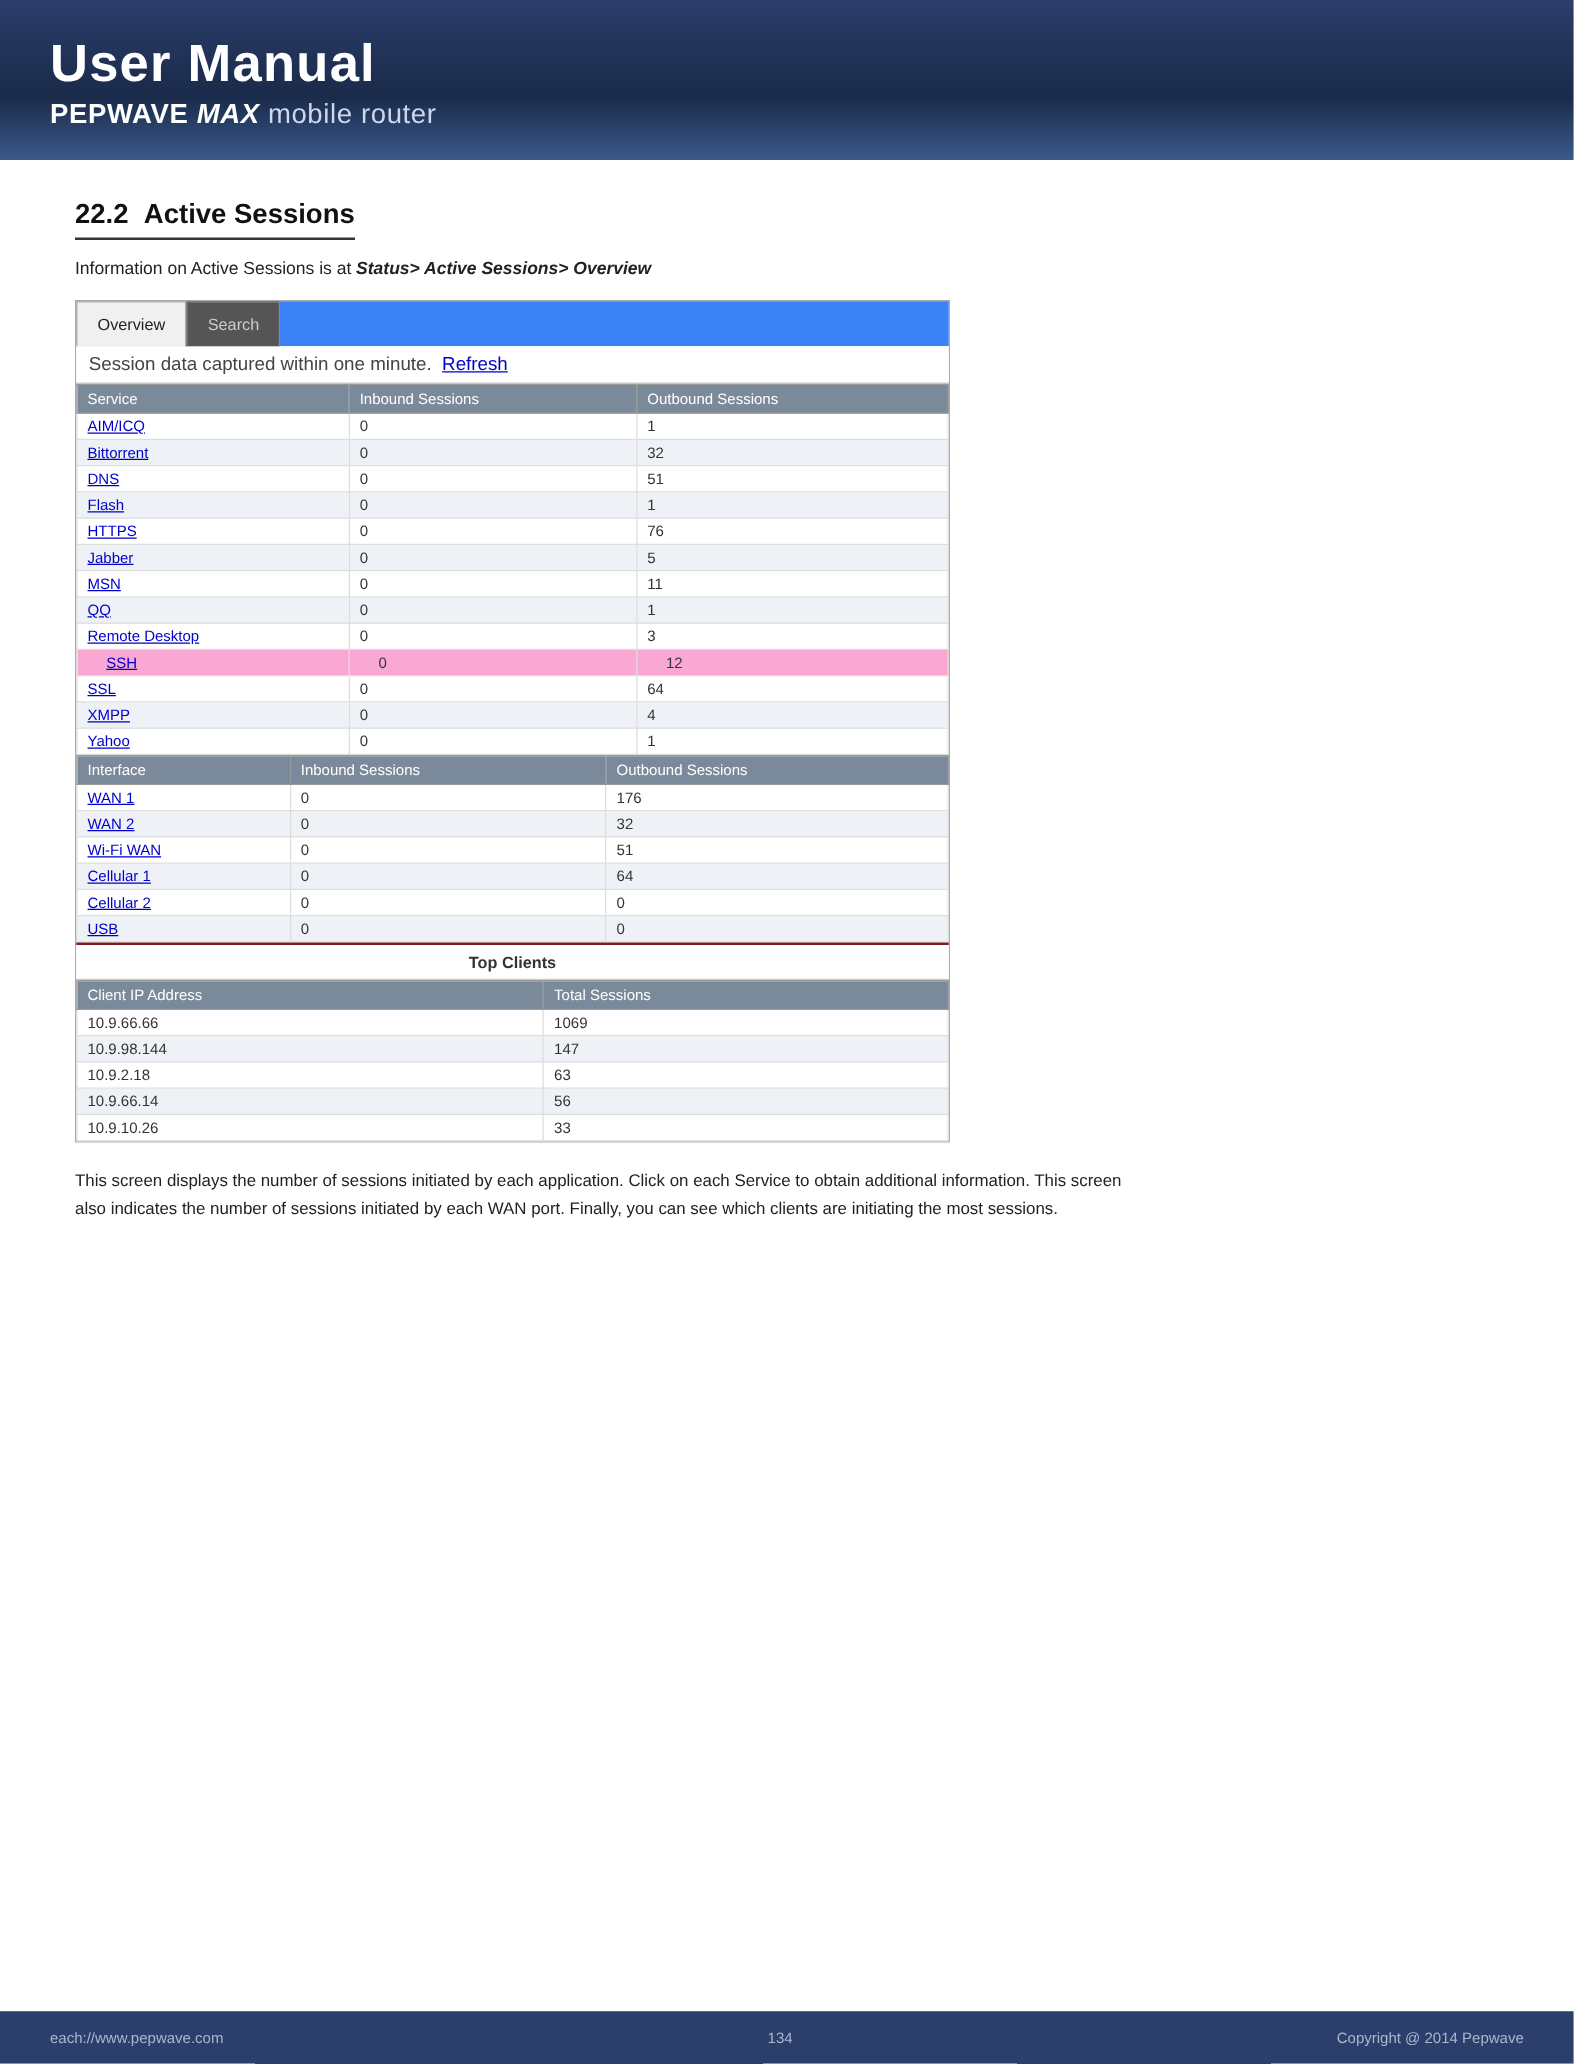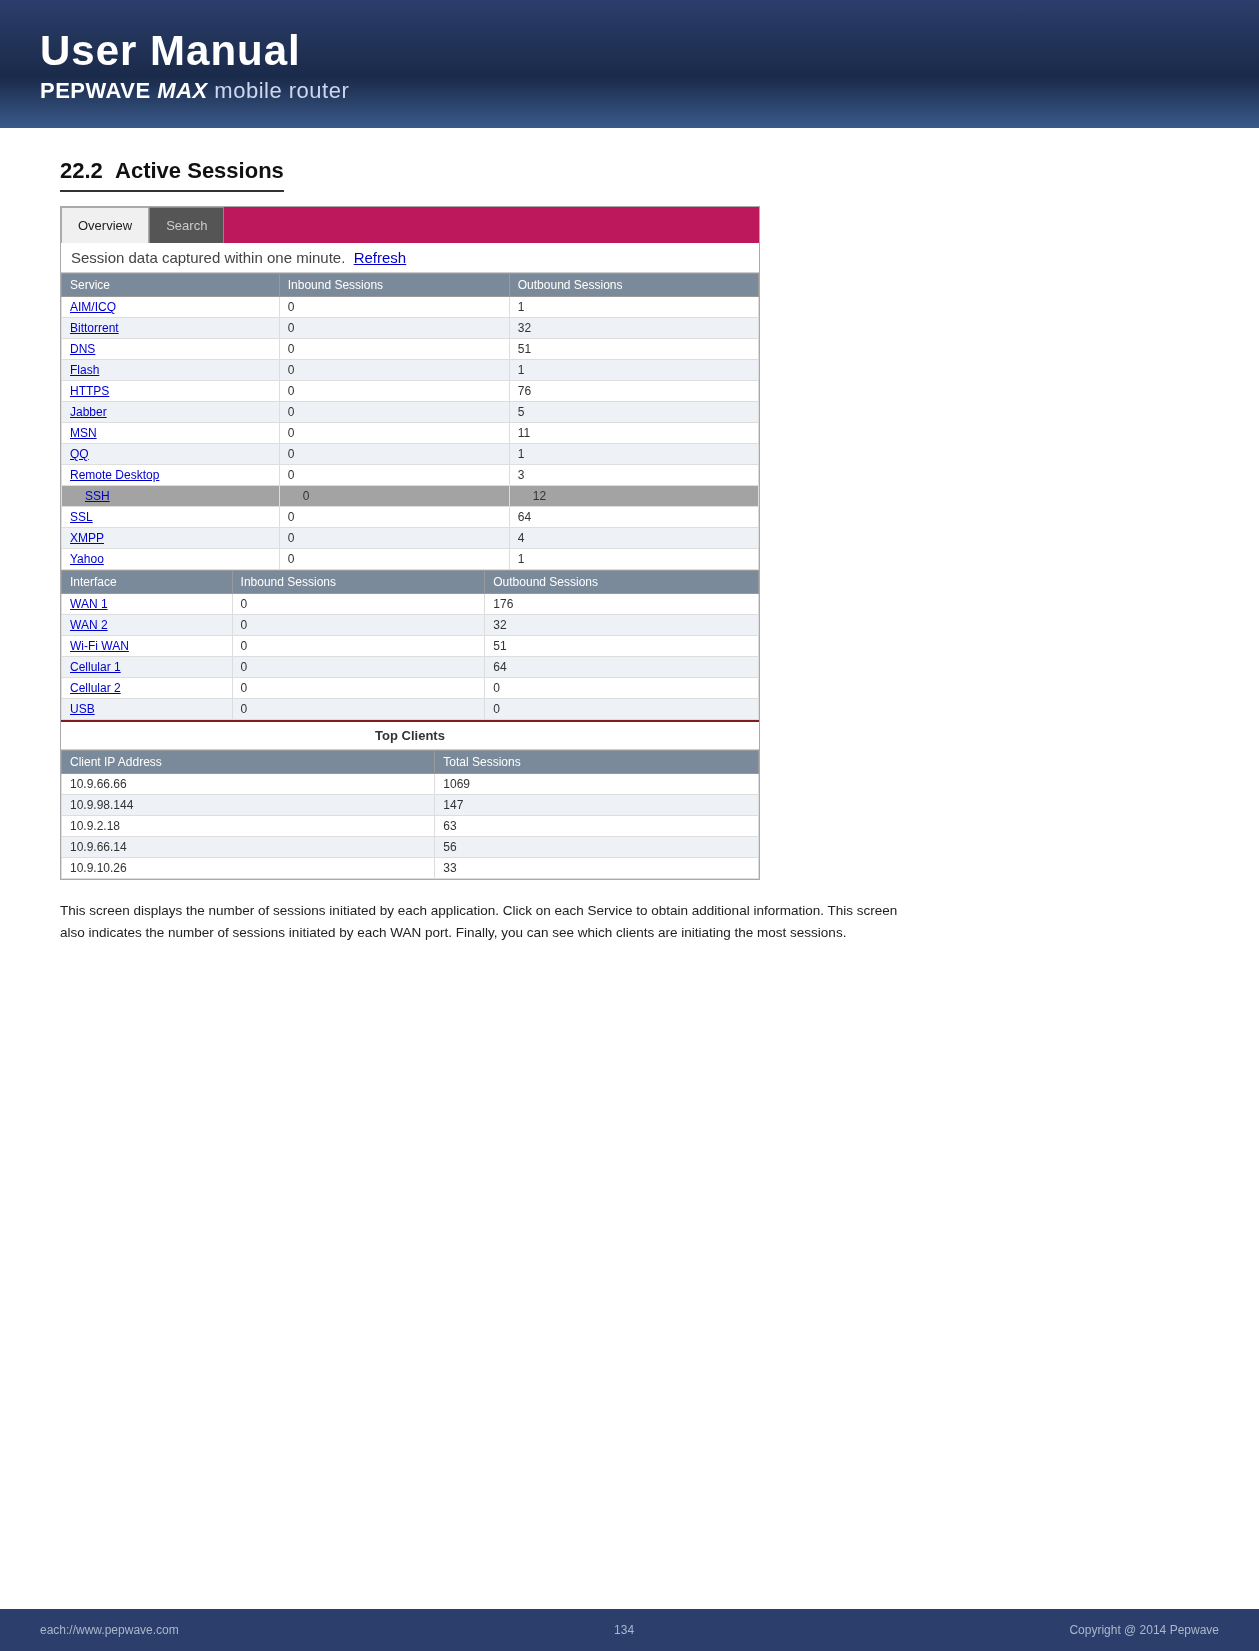--- a/index.html
+++ b/index.html
@@ -72,21 +72,21 @@
     
     .ui-panel {
       border: 1px solid #aaa;
       margin-bottom: 18px;
       width: 700px;
     }
 
     
     .tabs-bar {
       display: flex;
-      background: #be185d;
+      background: #3b82f6;
       align-items: stretch;
       height: 36px;
     }
     .tab {
       padding: 6px 16px;
       font-size: 13px;
       cursor: pointer;
       display: flex;
       align-items: center;
       border: 1px solid #888;
@@ -137,21 +137,21 @@
       border: 1px solid #ddd;
       color: #333;
     }
     .data-table tr:nth-child(odd) td {
       background: #fff;
     }
     .data-table tr:nth-child(even) td {
       background: #eef2f7;
     }
     .data-table tr.highlight td {
-      background: #a3a3a3;
+      background: #f9a8d4;
       padding-left: 23px;
     }
     .data-table td a {
       color: #0000cc;
       text-decoration: underline;
       cursor: pointer;
     }
 
     
     .top-clients-header {
@@ -196,20 +196,23 @@
     <span> mobile router</span>
   </div>
 </div>
 
 <div class="main-content">
 
   <div class="section-title">
     <span>22.2</span>&nbsp;&nbsp;<span>Active Sessions</span>
   </div>
 
+  <p class="info-text">
+    <span>Information on Active Sessions is at </span><strong>Status&gt; Active Sessions&gt; Overview</strong>
+  </p>
 
   
   <div class="ui-panel">
 
     <div class="tabs-bar">
       <div class="tab active">
         <span>Overview</span>
       </div>
       <div class="tab inactive">
         <span>Search</span>

